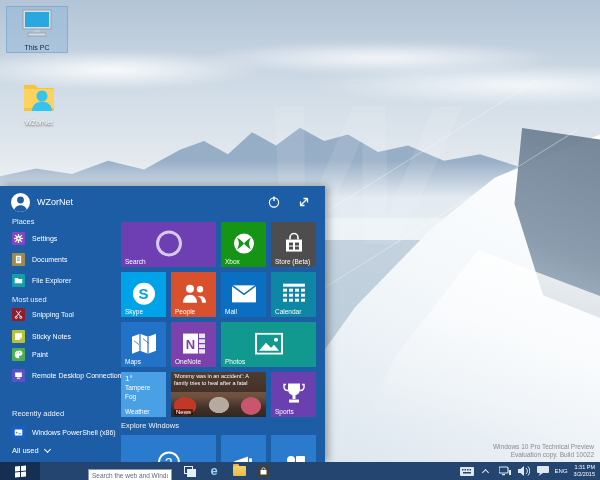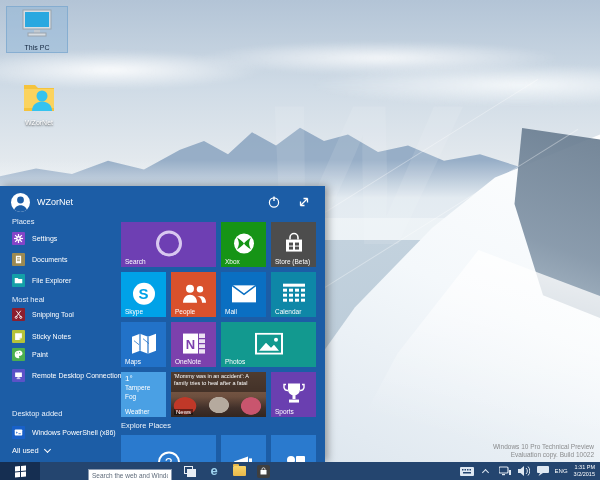--- a/index.html
+++ b/index.html
@@ -226,21 +226,21 @@
     </div>
     <div class="ml-item" style="top:86px">
       <span class="ml-ic ic-explorer">
         <svg width="9" height="9" viewBox="0 0 12 12">
             <path d="M1 2.5h4l1 1.5h5v5.5H1z" fill="#fff"></path>
           </svg>
       </span>
       <span class="lbl">File Explorer</span>
     </div>
 
-    <div class="sec-label" style="top:108px">Most heal</div>
+    <div class="sec-label" style="top:108px">Most used</div>
 
     <div class="ml-item" style="top:120px">
       <span class="ml-ic ic-snip">
         <svg width="9" height="9" viewBox="0 0 12 12">
             <g stroke="#fff" stroke-width="1.2" fill="none">
               <line x1="3" y1="1" x2="9" y2="9"></line>
               <line x1="9" y1="1" x2="3" y2="9"></line>
               <circle cx="3" cy="9.8" r="1.4"></circle>
               <circle cx="9" cy="9.8" r="1.4"></circle>
             </g>
@@ -271,21 +271,21 @@
       <span class="ml-ic ic-rdc">
         <svg width="9" height="9" viewBox="0 0 12 12">
             <rect x="1.5" y="2" width="9" height="6" fill="#fff"></rect>
             <rect x="4.5" y="8.5" width="3" height="1" fill="#fff"></rect>
             <rect x="3.5" y="9.8" width="5" height="1" fill="#fff"></rect>
           </svg>
       </span>
       <span class="lbl">Remote Desktop Connection</span>
     </div>
 
-    <div class="sec-label" style="top:222px">Desktop added</div>
+    <div class="sec-label" style="top:222px">Recently added</div>
 
     <div class="ml-item" style="top:238px">
       <span class="ml-ic ic-ps">
         <svg width="9" height="9" viewBox="0 0 12 12">
             <rect x="1" y="2" width="10" height="8" rx="1" fill="#fff"></rect>
             <path d="M3 4.5l2 1.5-2 1.5z" fill="#1860c8"></path>
             <rect x="6" y="7.2" width="3" height="1" fill="#1860c8"></rect>
           </svg>
       </span>
       <span class="lbl">Windows PowerShell (x86)</span>
@@ -411,21 +411,21 @@
     <div class="tile t-sports" style="left:150px;top:150px">
       <svg class="cicon" width="22" height="24" viewBox="0 0 22 24">
         <path d="M5 2h12v6a6 6 0 01-12 0z" fill="#fff"></path>
         <path d="M3 3H1v3a4 4 0 004 3M19 3h2v3a4 4 0 01-4 3" fill="none" stroke="#fff" stroke-width="1.4"></path>
         <rect x="9.5" y="13.5" width="3" height="4" fill="#fff"></rect>
         <rect x="6" y="18" width="10" height="3" fill="#fff"></rect>
       </svg>
       <div class="tlabel">Sports</div>
     </div>
 
-    <div class="explore-label">Explore Places</div>
+    <div class="explore-label">Explore Windows</div>
 
     <div class="tile wide t-blue" style="left:0;top:213px">
       <div class="cicon q-circle" style="transform:translate(-50%,-30%)">?</div>
     </div>
     <div class="tile t-blue" style="left:100px;top:213px">
       <svg class="cicon" style="transform:translate(-50%,-20%)" width="24" height="18" viewBox="0 0 24 18">
         <path d="M2 7l14-5v14L2 11z" fill="#fff"></path>
         <rect x="17" y="4" width="3" height="10" fill="#fff"></rect>
         <path d="M5 12v4h4v-3" fill="#fff"></path>
       </svg>

